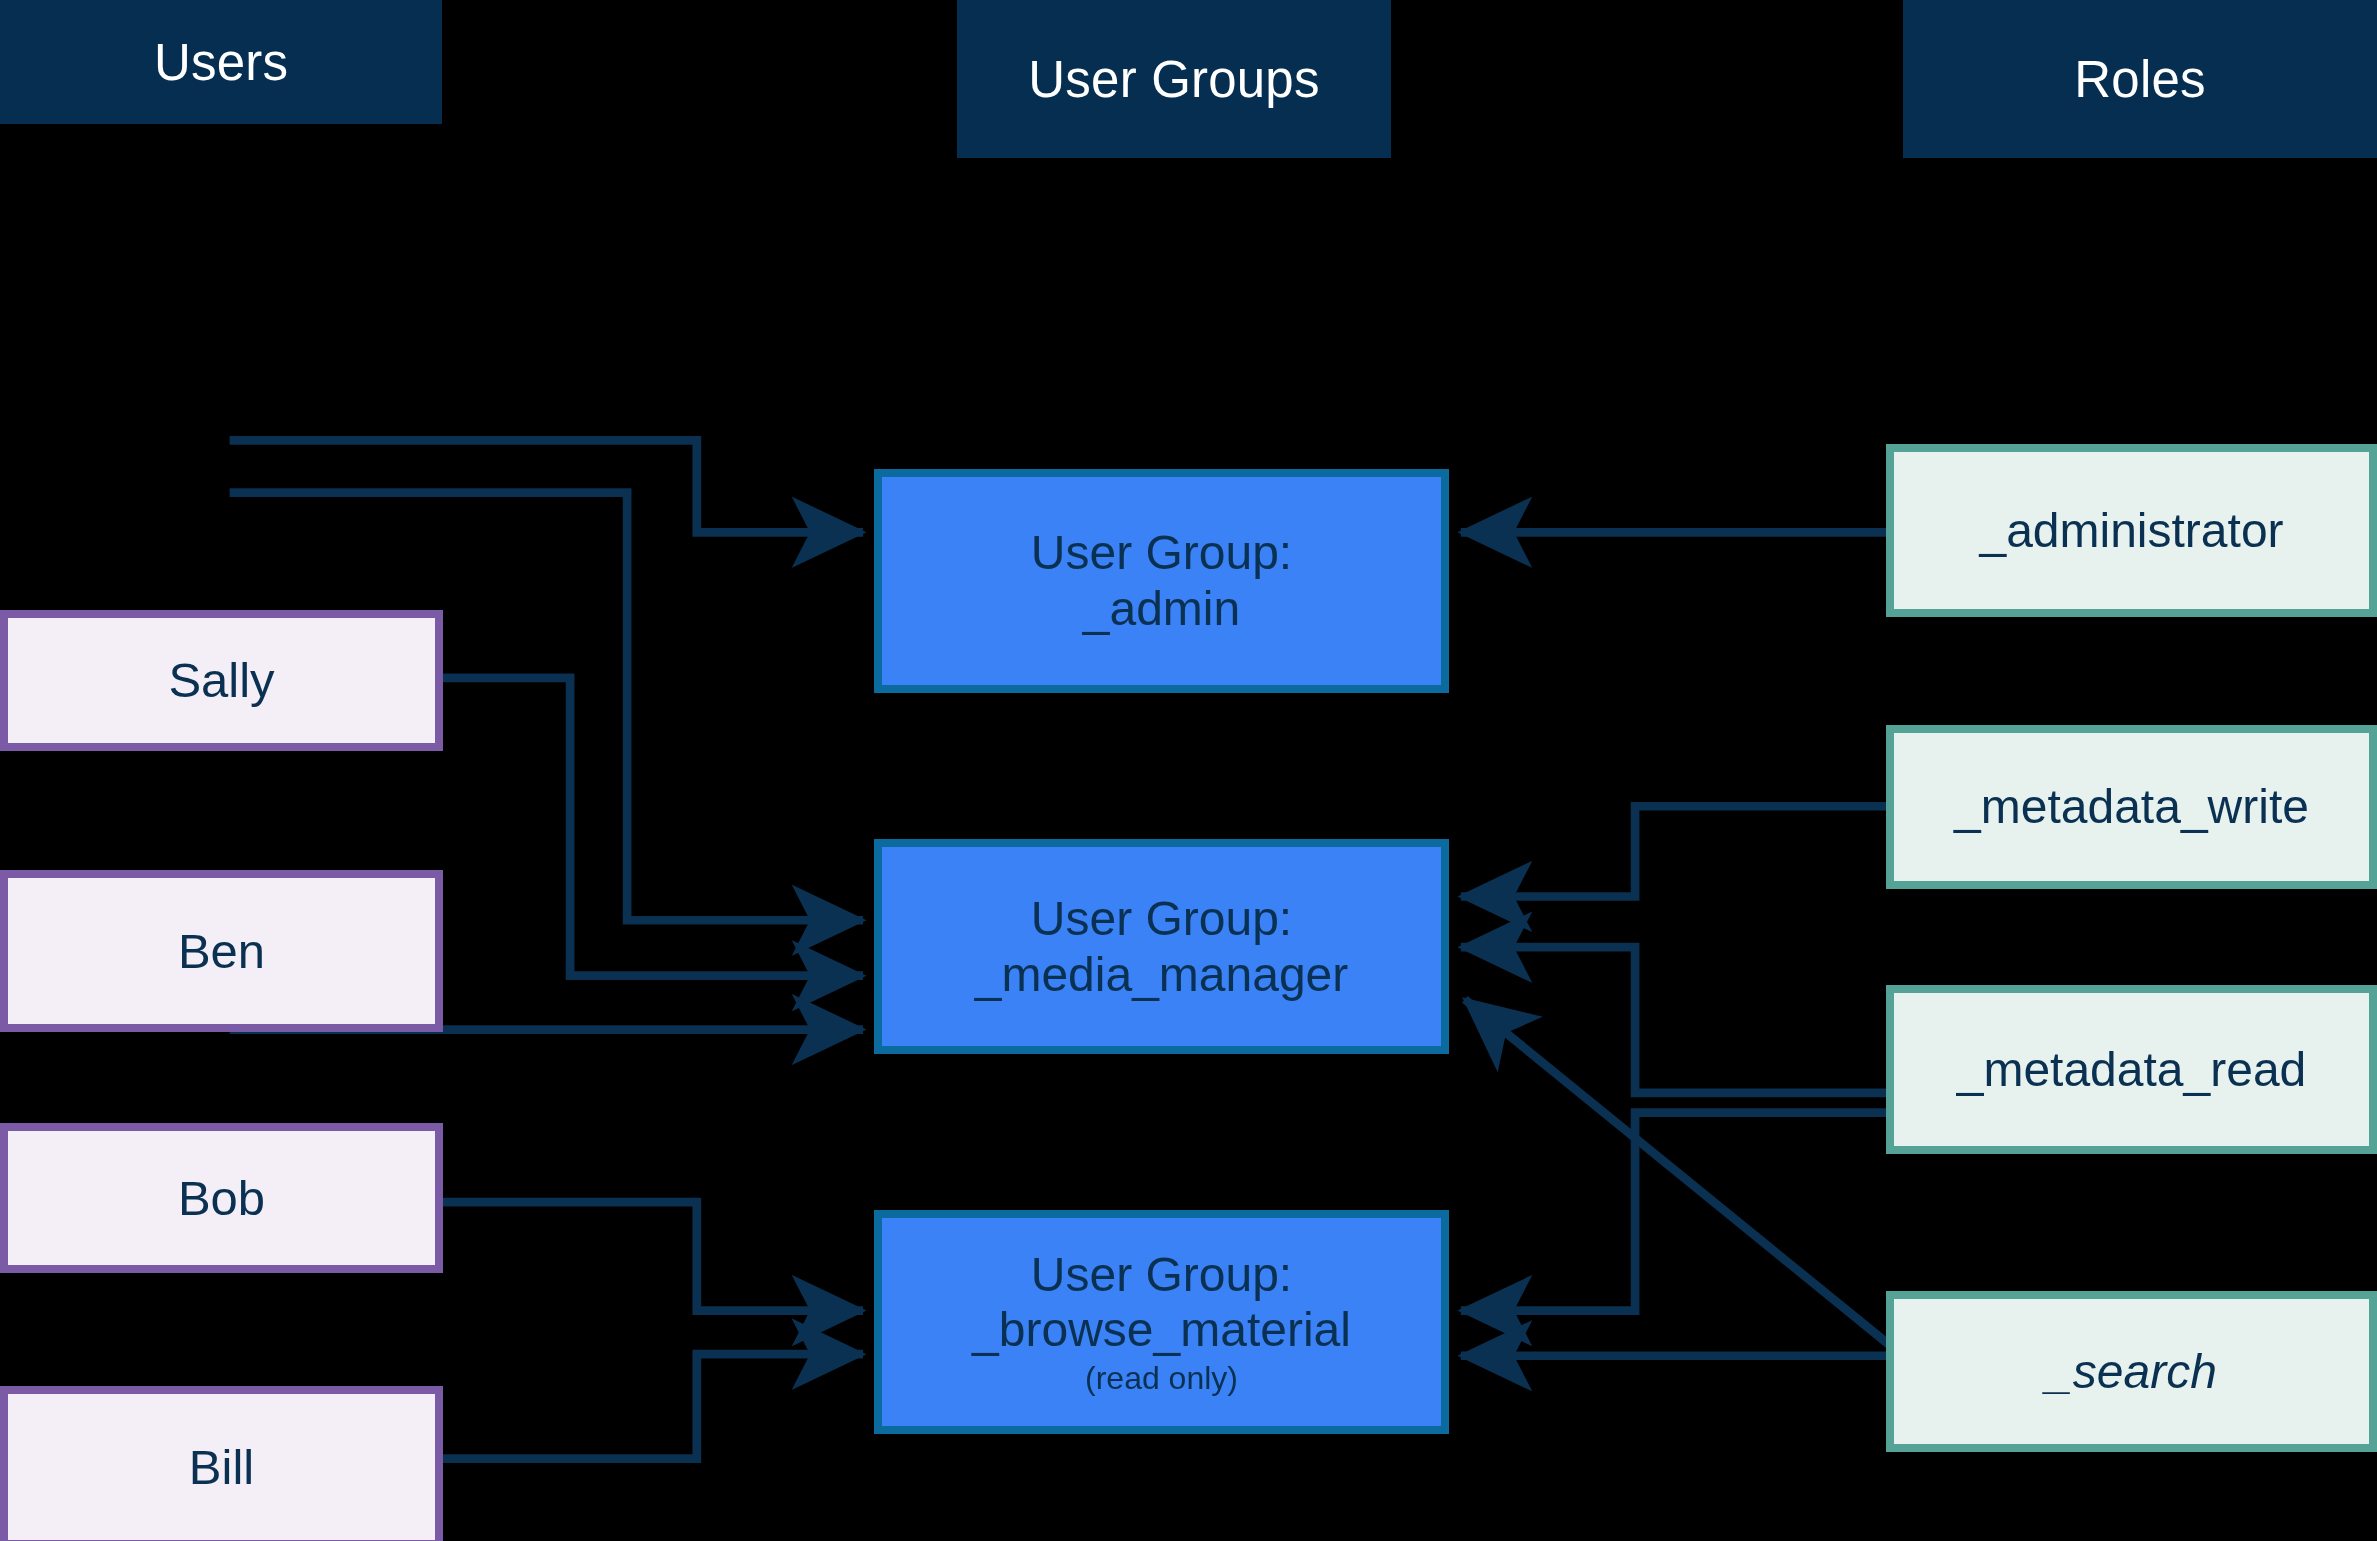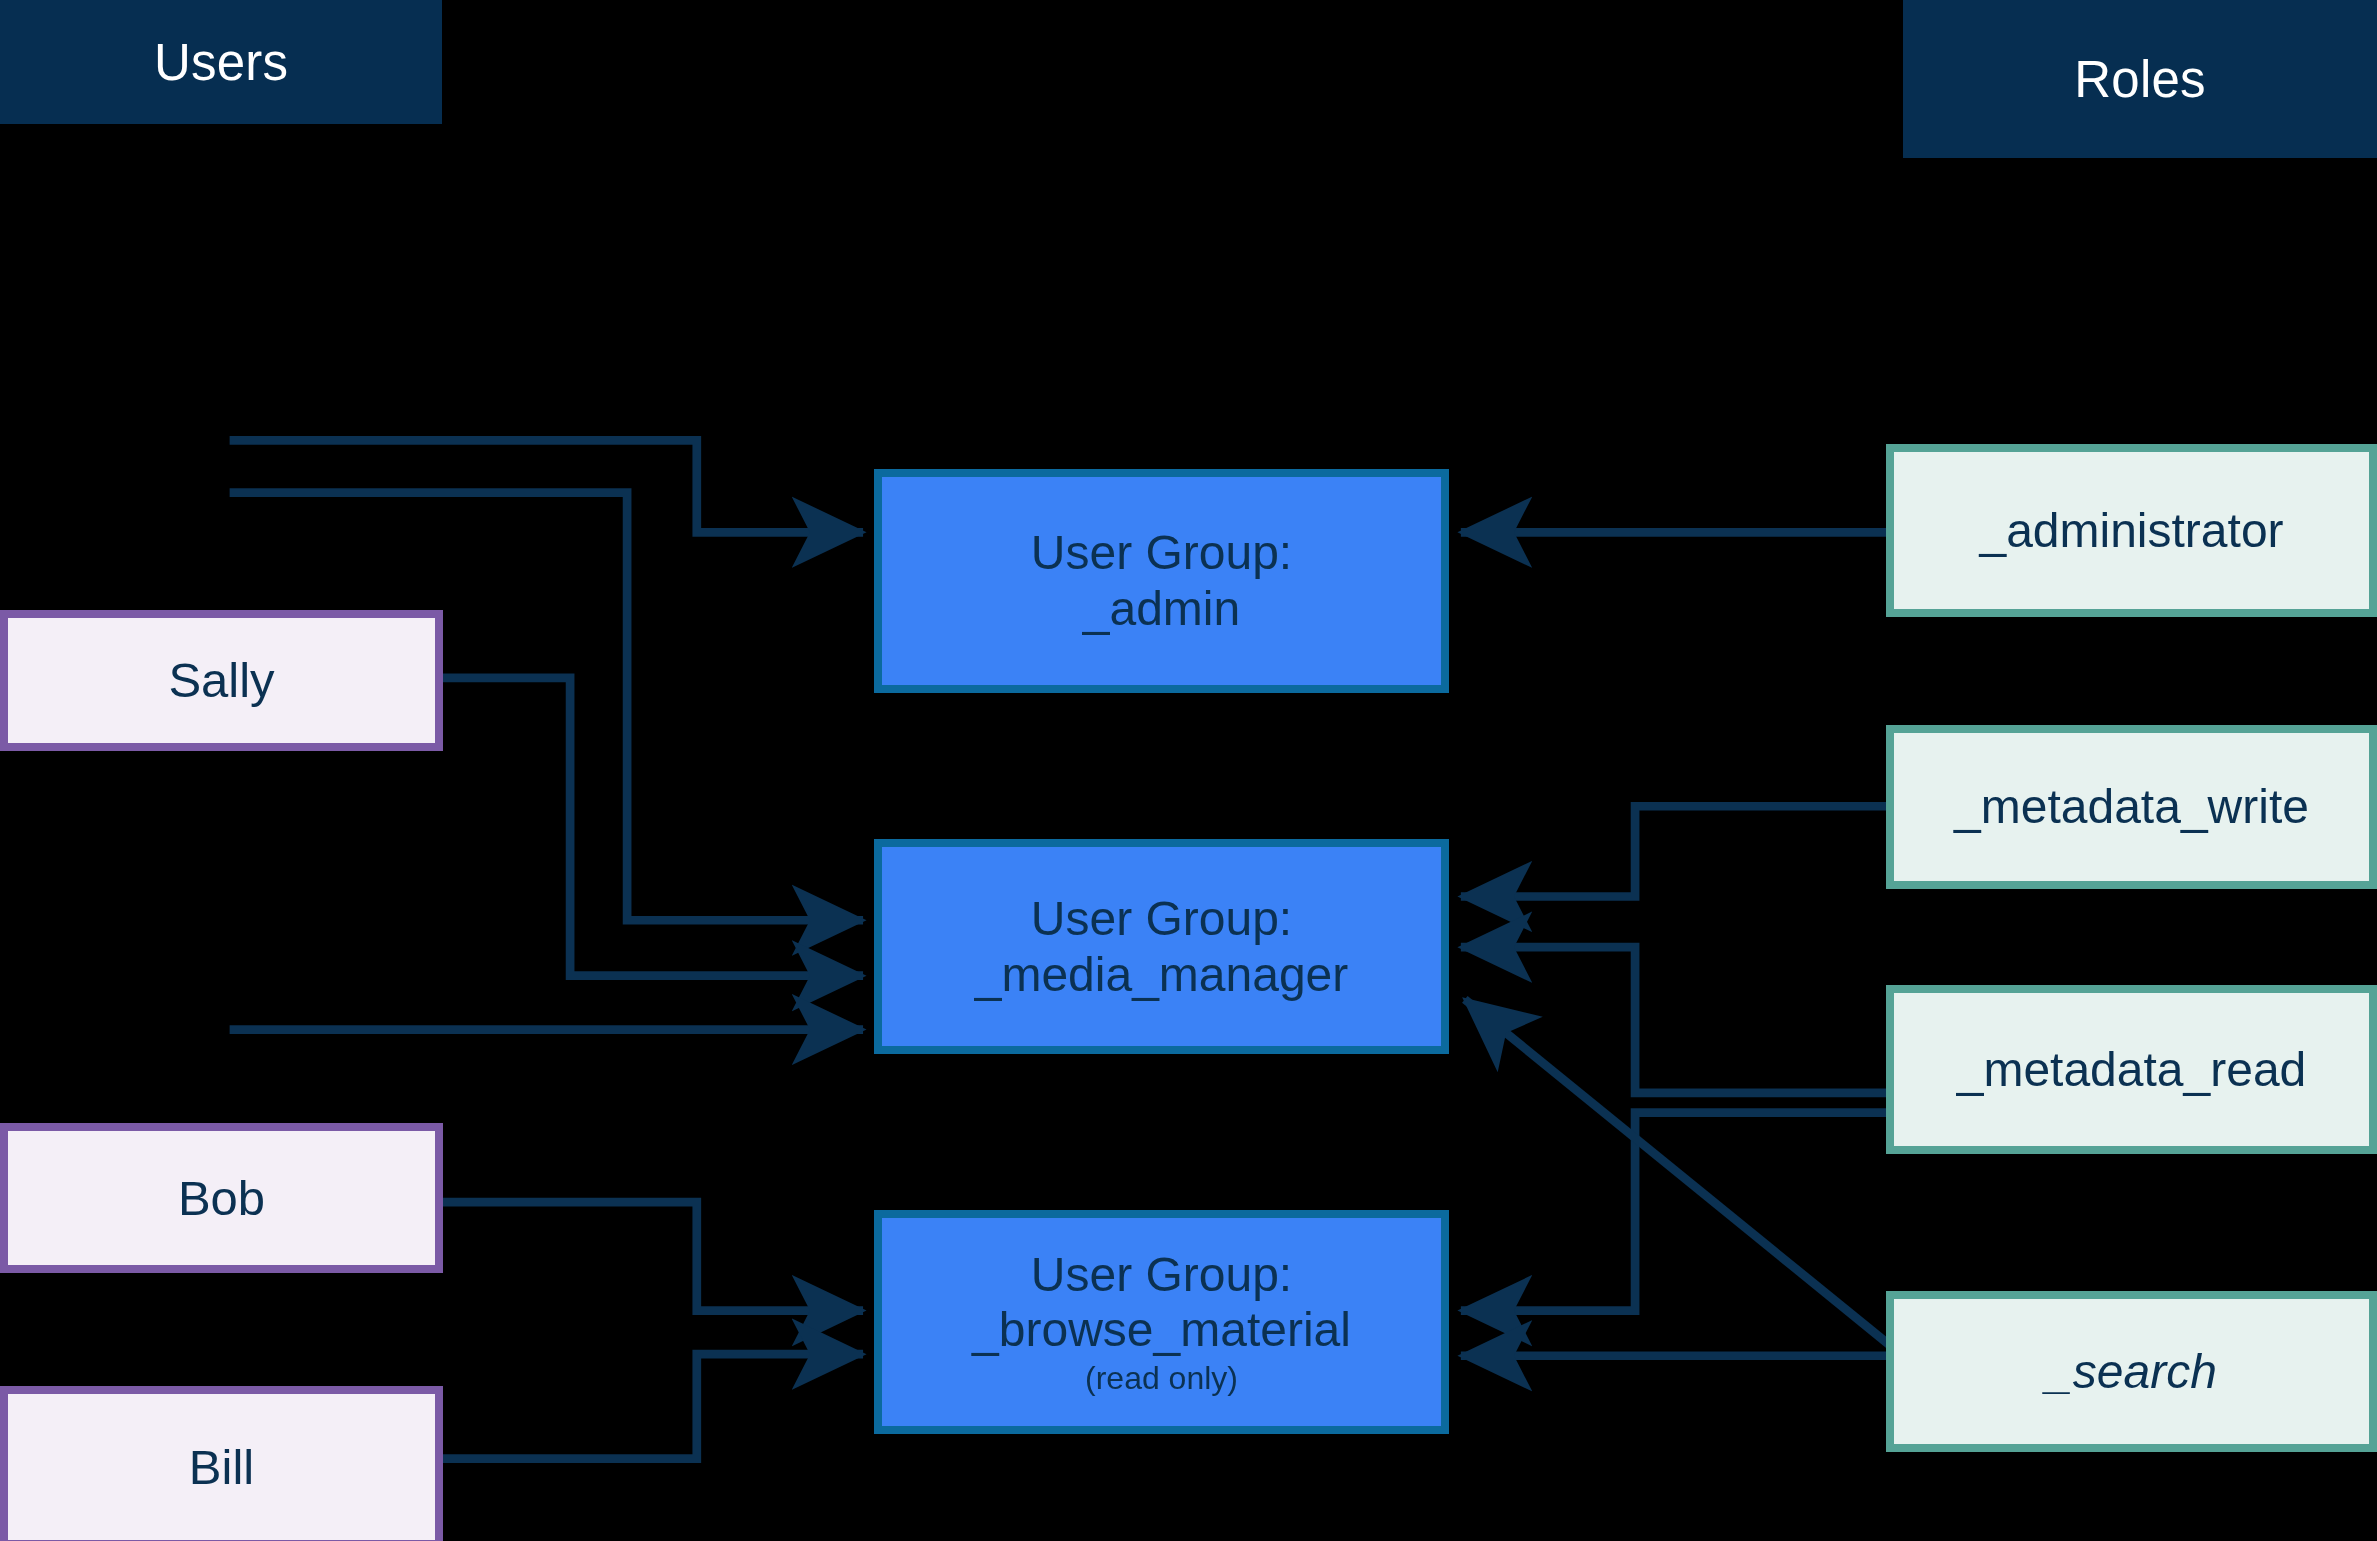--- a/index.html
+++ b/index.html
@@ -106,28 +106,32 @@
       <path d="M 2403 1405 L 2065 1405 L 2065 1655 L 1845 1655" marker-end="url(#arrowR)"></path>
 
       <path d="M 2403 1712 L 1850 1262" marker-end="url(#arrowR)"></path>
 
       <path d="M 2403 1712 L 1845 1712" marker-end="url(#arrowR)"></path>
     </g>
   </svg>
 
   <div class="col-header" style="left:0px;  top:0px; width:442px;  height:124px;">Users</div>
 
+  <div class="col-header" style="left:957px; top:0px; width:434px; height:158px;">User Groups</div>
 
   <div class="col-header" style="left:1903px; top:0px; width:474px; height:158px;">Roles</div>
 
 
   <div class="node node-user" style="left:0px; top:610px; width:443px; height:141px;">
     <span>Sally</span>
   </div>
 
+  <div class="node node-user" style="left:0px; top:870px; width:443px; height:162px;">
+    <span>Ben</span>
+  </div>
 
   <div class="node node-user" style="left:0px; top:1123px; width:443px; height:150px;">
     <span>Bob</span>
   </div>
 
   <div class="node node-user" style="left:0px; top:1386px; width:443px; height:162px;">
     <span>Bill</span>
   </div>
 
   <div class="node node-group" style="left:874px; top:469px; width:575px; height:224px;">

